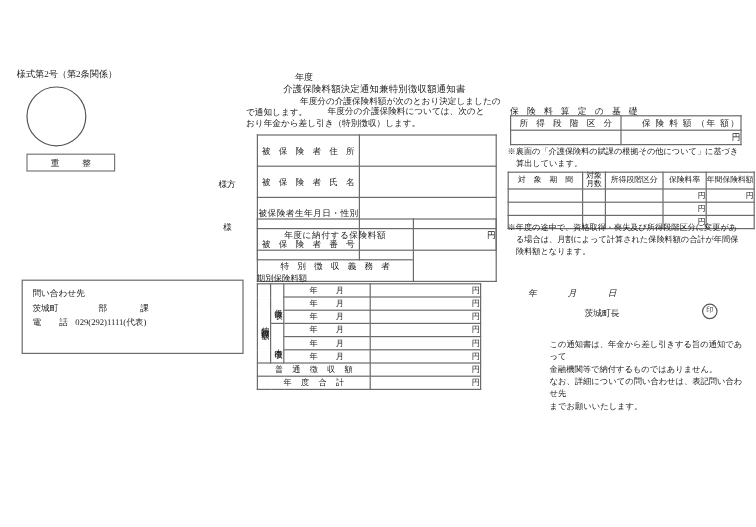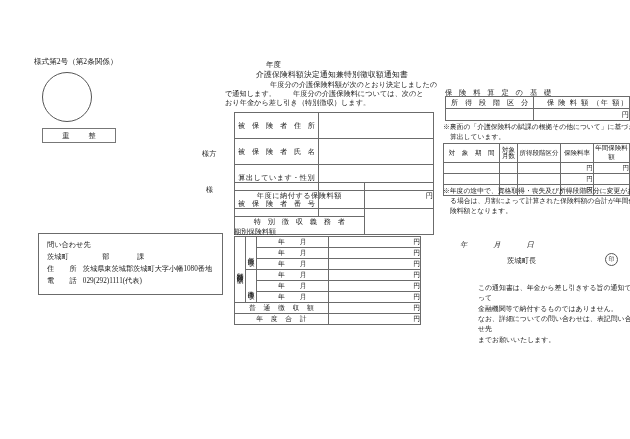--- a/index.html
+++ b/index.html
@@ -13,21 +13,21 @@
     position: relative;
     font-family: "Liberation Serif", "DejaVu Serif", serif;
     color: #1a1a1a;
     overflow: hidden;
   }
   .page {
     position: absolute;
     left: 0; top: 0;
     width: 630px; height: 439px;
   }
-  .abs { position: absolute; margin-left: 20px; }
+  .abs { position: absolute; }
 
   
   .t { font-size: 7.5px; line-height: 1.35; white-space: nowrap; }
 
   
   #form-code { left: 14px; top: 57px; font-size: 7.6px; }
   #seal-circle {
     left: 22px; top: 72px;
     width: 50px; height: 50px;
     border: 1px solid #555;
@@ -168,21 +168,21 @@
     <tbody>
         <tr>
       <td class="k lbl">被 保 険 者 住 所</td>
       <td class="val"></td>
     </tr>
     <tr>
       <td class="k lbl">被 保 険 者 氏 名</td>
       <td class="val"></td>
     </tr>
     <tr>
-      <td class="k lbl lbl-tight">算出しています・性別</td>
+      <td class="k lbl lbl-tight">被保険者生年月日・性別</td>
       <td class="val"></td>
     </tr>
     <tr>
       <td class="k lbl">被 保 険 者 番 号</td>
       <td class="val"></td>
     </tr>
   </tbody>
     </table>
 
   <div class="abs t" id="sama-kata">様方</div>
@@ -252,24 +252,20 @@
   <div class="abs" id="contact-box">
     <div class="ct-row">問い合わせ先</div>
     <div class="ct-row">
       <span>茨城町</span>
       <span style="display:inline-block;width:30px"></span>
       <span>部</span>
       <span style="display:inline-block;width:24px"></span>
       <span>課</span>
     </div>
     <div class="ct-row">
-      <span class="ct-k2">住　所</span>
-      <span>茨城県東茨城郡茨城町大字小幡1080番地</span>
-    </div>
-    <div class="ct-row">
       <span class="ct-k2">電　話</span>
       <span>029(292)1111(代表)</span>
     </div>
   </div>
 
   <div class="abs t" id="basis-caption">保 険 料 算 定 の 基 礎</div>
 
   <table class="abs grid" id="basis-table">
     <tbody>
         <tr>

